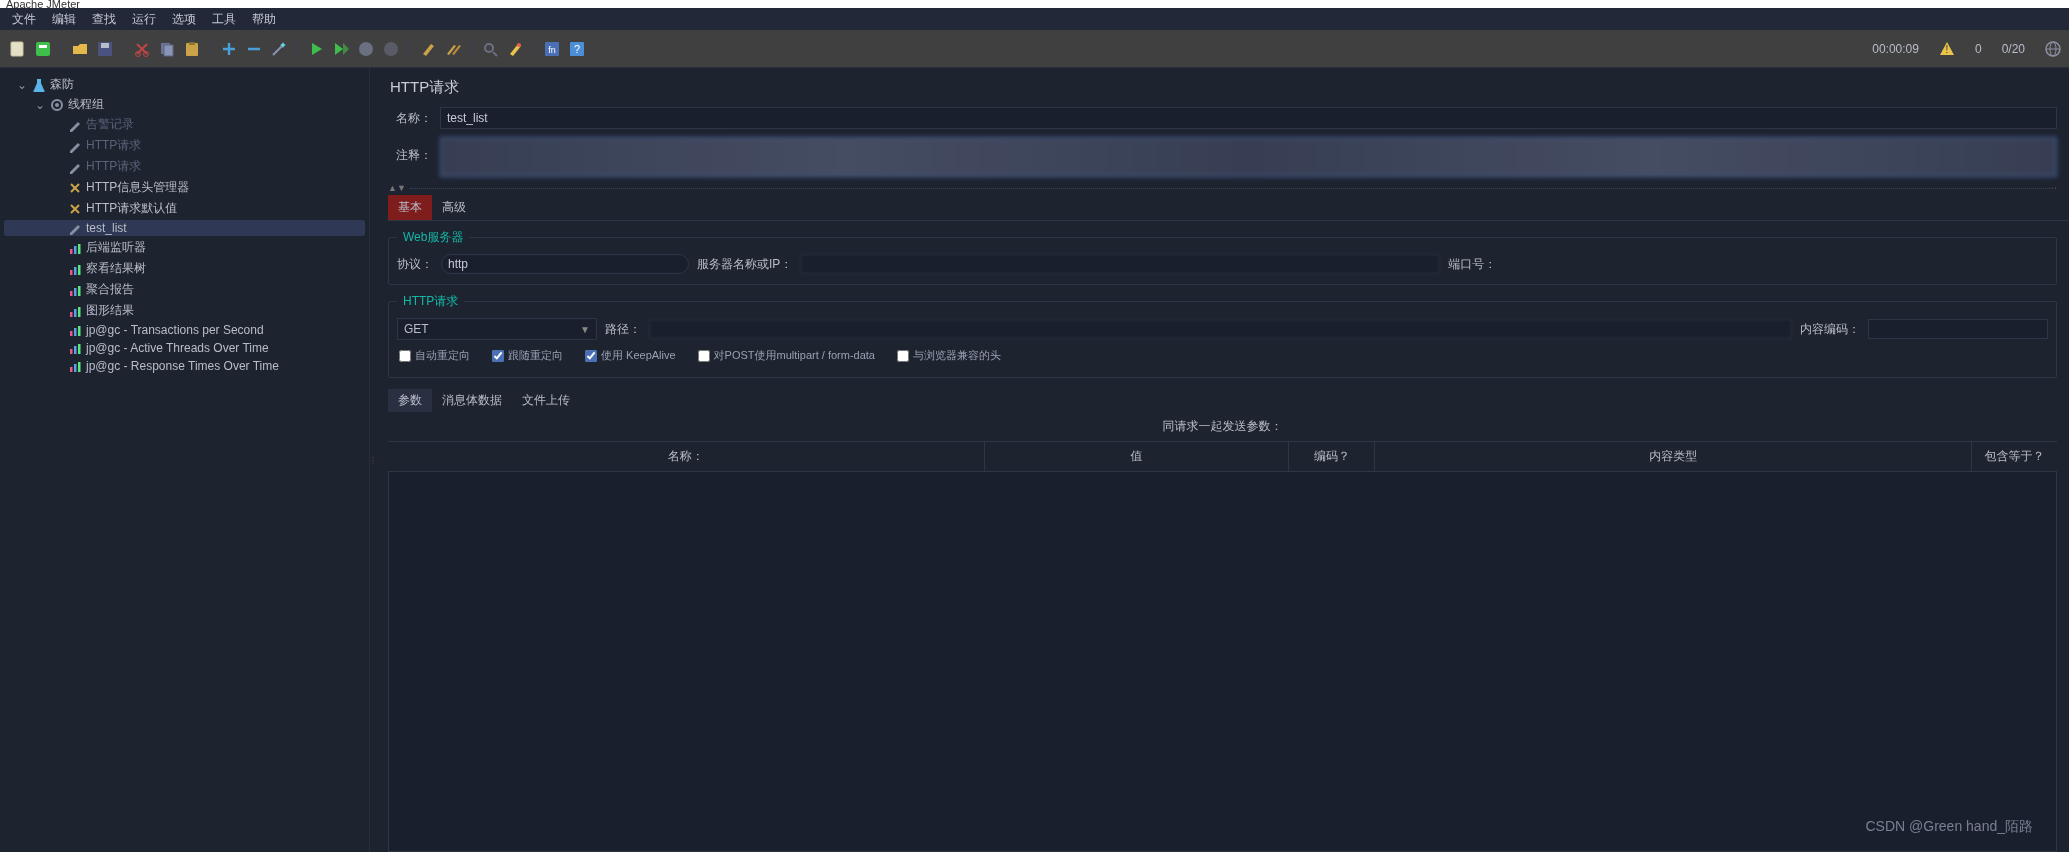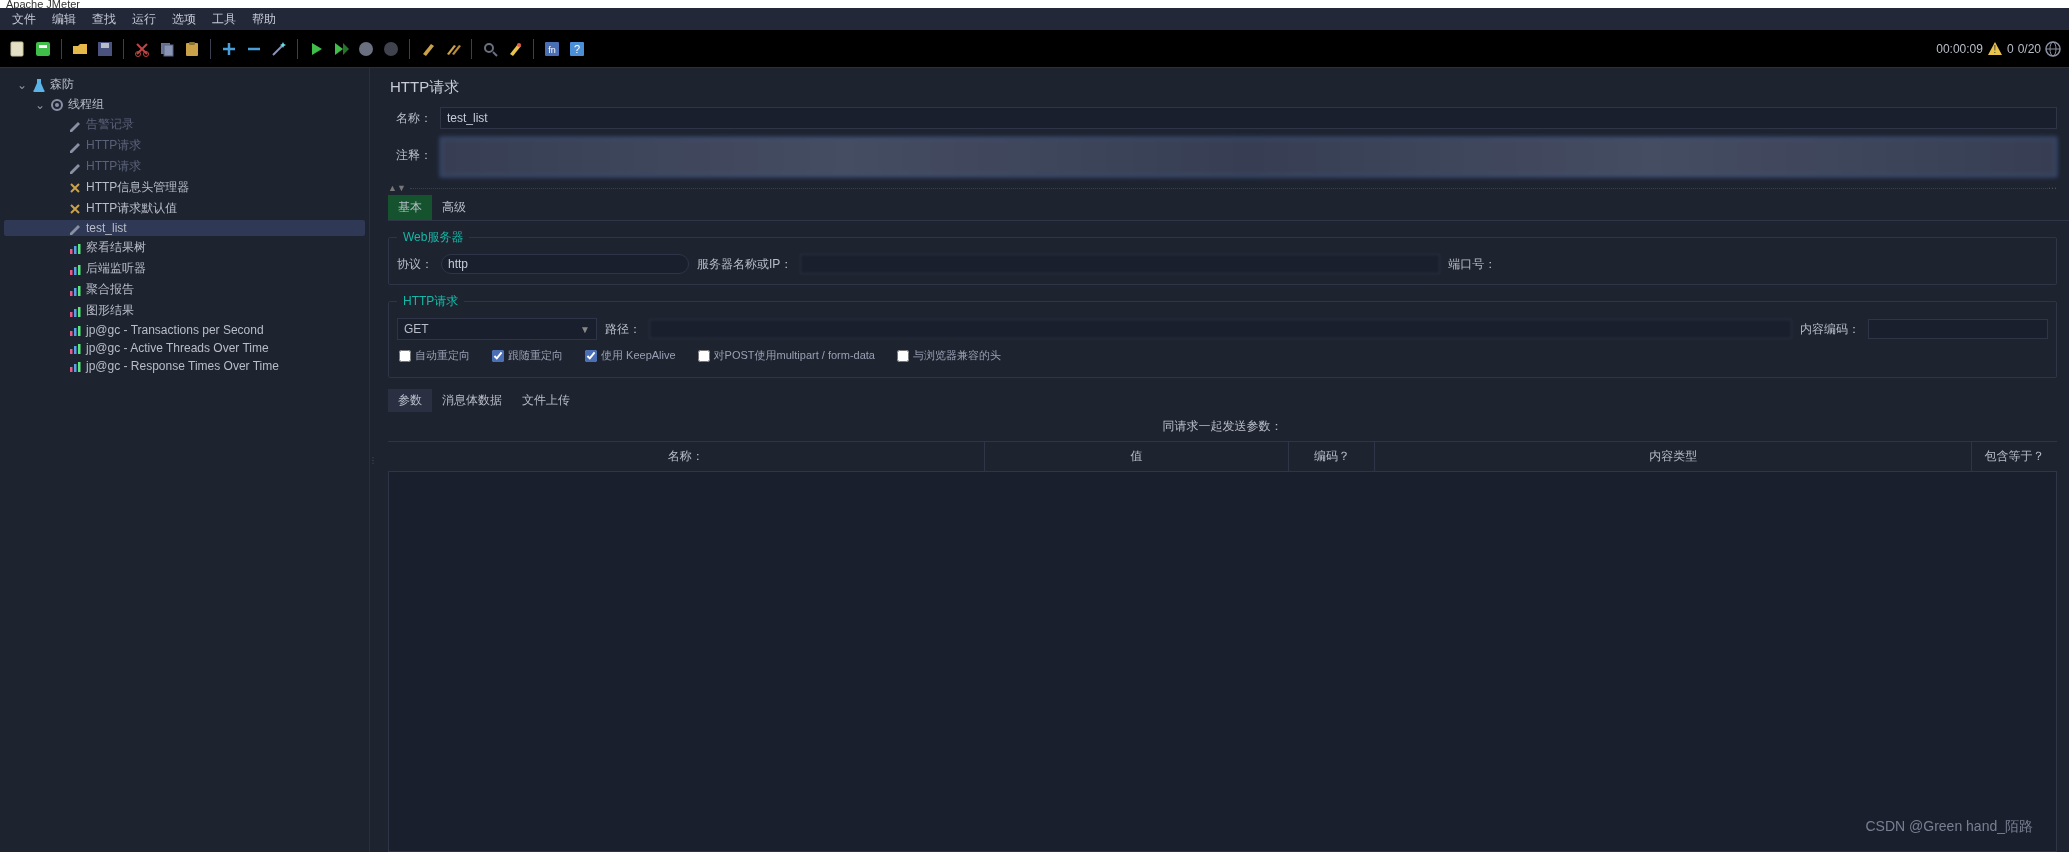--- a/index.html
+++ b/index.html
@@ -1,24 +1,24 @@
 <!DOCTYPE html>
 <html><head>
 <meta charset="utf-8">
 <style>
 * { margin:0; padding:0; box-sizing:border-box; font-family:"Microsoft YaHei",Arial,sans-serif; }
 body { background:#1e2330; color:#b8bdc9; font-size:12px; width:2069px; height:852px; overflow:hidden; position:relative; }
 .titlebar { background:#fff; color:#333; height:8px; font-size:11px; padding:0 6px; display:flex; align-items:center; overflow:hidden;}
 .menubar { background:#232838; color:#c5c9d6; display:flex; padding:2px 6px; gap:4px; height:22px; align-items:center; }
 .menubar span { padding:2px 6px; cursor:pointer; }
-.toolbar { background:#000000; display:flex; align-items:center; padding:4px 8px; gap:5px; height:38px; border-bottom:1px solid #2a2f40;}
+.toolbar { background:#404040; display:flex; align-items:center; padding:4px 8px; gap:5px; height:38px; border-bottom:1px solid #2a2f40;}
 .tb-icon { width:20px; height:20px; display:flex; align-items:center; justify-content:center; cursor:pointer; border-radius:2px;}
 .tb-sep { width:1px; height:20px; background:#3a3f52; margin:0 3px;}
 .tb-spacer { flex:1; }
-.tb-status { color:#b8bdc9; display:flex; align-items:center; gap:4px; font-size:12px;}
+.tb-status { color:#b8bdc9; display:flex; align-items:center; gap:20px; font-size:12px;}
 .main { display:flex; height:calc(100% - 68px); }
 .tree-panel { width:370px; background:#1e2330; border-right:1px solid #2a2f40; padding:6px 4px; overflow:auto; position:relative;}
 .tree ul { list-style:none; }
 .tree li { padding:1px 0; white-space:nowrap; }
 .tree .row { display:flex; align-items:center; gap:4px; padding:1px 4px; cursor:pointer; border-radius:2px;}
 .tree .row.selected { background:#2f3854; }
 .tree .indent1 { padding-left:12px;}
 .tree .indent2 { padding-left:30px;}
 .tree .indent3 { padding-left:48px;}
 .tw { width:12px; display:inline-block; text-align:center; color:#8a90a3;}
@@ -28,21 +28,21 @@
 .right { flex:1; background:#1e2330; display:flex; flex-direction:column; padding:0; overflow:hidden;}
 .panel-title { padding:10px 14px 6px; font-size:15px; color:#c8ccd9; }
 .form-row { display:flex; align-items:center; padding:4px 12px; gap:8px; }
 .form-label { width:44px; text-align:right; color:#b8bdc9; font-size:12px;}
 .form-input { flex:1; background:#1a1f2d; border:1px solid #2f3547; color:#c8ccd9; padding:3px 6px; font-size:12px; height:22px;}
 .blurred { height:40px; background:linear-gradient(90deg,#3a4258,#4a5268,#3a4258,#4a5268,#3a4258); filter:blur(2px); opacity:0.9;}
 .blurred-sm { height:18px; background:linear-gradient(90deg,#3a4258,#4a5268,#3a4258); filter:blur(1px); opacity:0.8;}
 .collapse-line { display:flex; align-items:center; padding:0 12px; height:14px; color:#777; cursor:pointer;}
 .tabs2 { display:flex; padding:0; border-bottom:1px solid #2f3547; margin:0 0 8px 12px;}
 .tabs2 .tab { padding:4px 10px; font-size:12px; cursor:pointer; color:#b8bdc9; }
-.tabs2 .tab.active { background:#14532d; }
+.tabs2 .tab.active { background:#7f1d1d; }
 fieldset { border:1px solid #2f3547; margin:0 12px 8px 12px; padding:6px 8px 8px; border-radius:2px;}
 legend { padding:0 6px; font-size:12px; color:#14b8a6;}
 .hr-row { display:flex; align-items:center; gap:8px; padding:2px 0;}
 .hr-label { font-size:12px; color:#b8bdc9; white-space:nowrap;}
 .hr-input { background:#1a1f2d; border:1px solid #2f3547; color:#c8ccd9; padding:2px 6px; font-size:12px; height:20px;}
 .select { display:flex; align-items:center; justify-content:space-between; background:#1a1f2d; border:1px solid #2f3547; padding:2px 6px; height:22px; width:200px; cursor:pointer;}
 .select .arr { font-size:10px; color:#888;}
 .checks { display:flex; gap:22px; padding:6px 2px; font-size:11px; color:#9aa0b3;}
 .chk { display:flex; align-items:center; gap:4px; cursor:pointer;}
 .chk input { width:12px; height:12px; accent-color:#4a6fb5;}
@@ -311,34 +311,34 @@
                   <li>
                     <div class="row indent3">
                       <span class="tw"></span>
                       <span class="ic">
                         <svg width="14" height="14">
                           <rect x="2" y="8" width="2.5" height="5" fill="#e85a8a"></rect>
                           <rect x="6" y="5" width="2.5" height="8" fill="#5a9fe8"></rect>
                           <rect x="10" y="3" width="2.5" height="10" fill="#5ae87a"></rect>
                         </svg>
                       </span>
+                      <span class="">后端监听器</span>
+                    </div>
+                  </li>
+                  <li>
+                    <div class="row indent3">
+                      <span class="tw"></span>
+                      <span class="ic">
+                        <svg width="14" height="14">
+                          <rect x="2" y="8" width="2.5" height="5" fill="#e85a8a"></rect>
+                          <rect x="6" y="5" width="2.5" height="8" fill="#5a9fe8"></rect>
+                          <rect x="10" y="3" width="2.5" height="10" fill="#5ae87a"></rect>
+                        </svg>
+                      </span>
                       <span class="">察看结果树</span>
-                    </div>
-                  </li>
-                  <li>
-                    <div class="row indent3">
-                      <span class="tw"></span>
-                      <span class="ic">
-                        <svg width="14" height="14">
-                          <rect x="2" y="8" width="2.5" height="5" fill="#e85a8a"></rect>
-                          <rect x="6" y="5" width="2.5" height="8" fill="#5a9fe8"></rect>
-                          <rect x="10" y="3" width="2.5" height="10" fill="#5ae87a"></rect>
-                        </svg>
-                      </span>
-                      <span class="">后端监听器</span>
                     </div>
                   </li>
                   <li>
                     <div class="row indent3">
                       <span class="tw"></span>
                       <span class="ic">
                         <svg width="14" height="14">
                           <rect x="2" y="8" width="2.5" height="5" fill="#e85a8a"></rect>
                           <rect x="6" y="5" width="2.5" height="8" fill="#5a9fe8"></rect>
                           <rect x="10" y="3" width="2.5" height="10" fill="#5ae87a"></rect>

